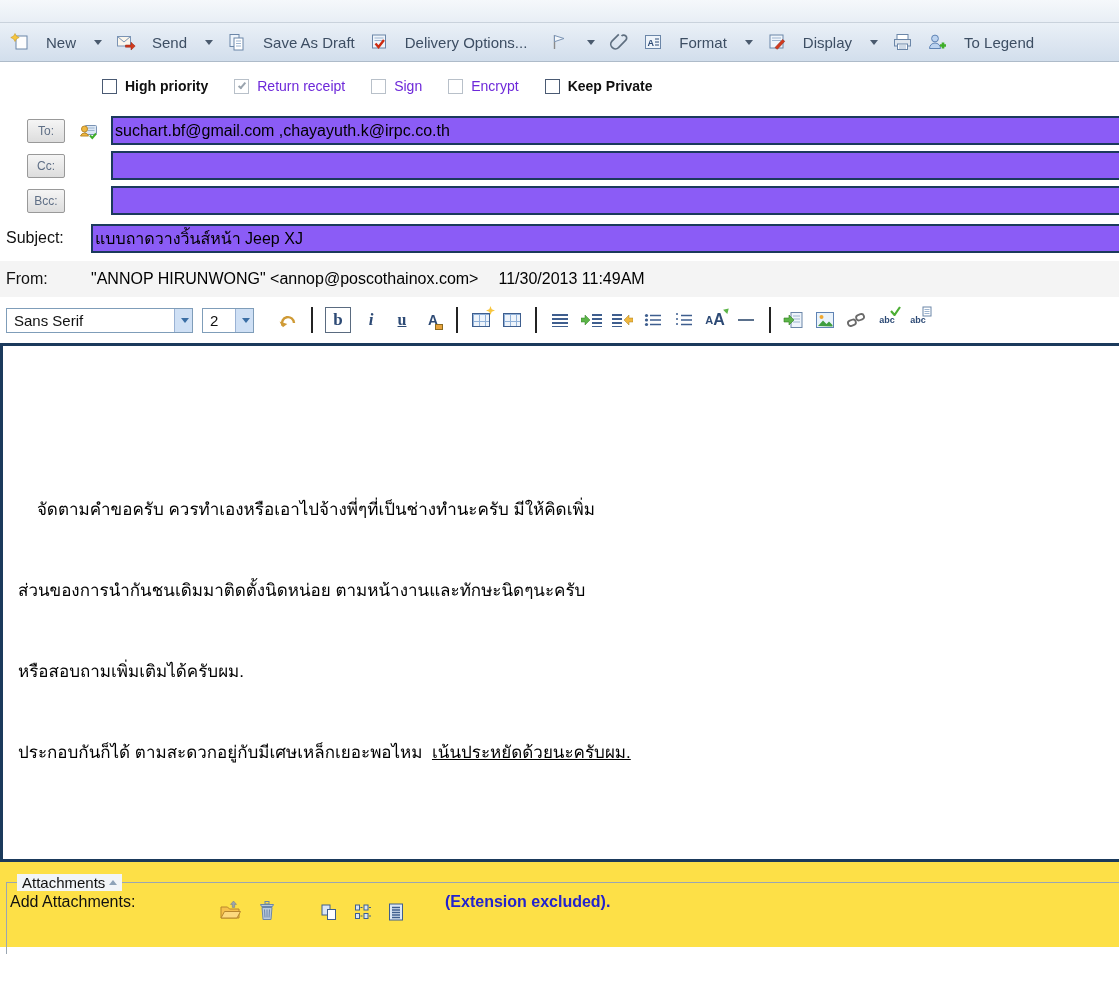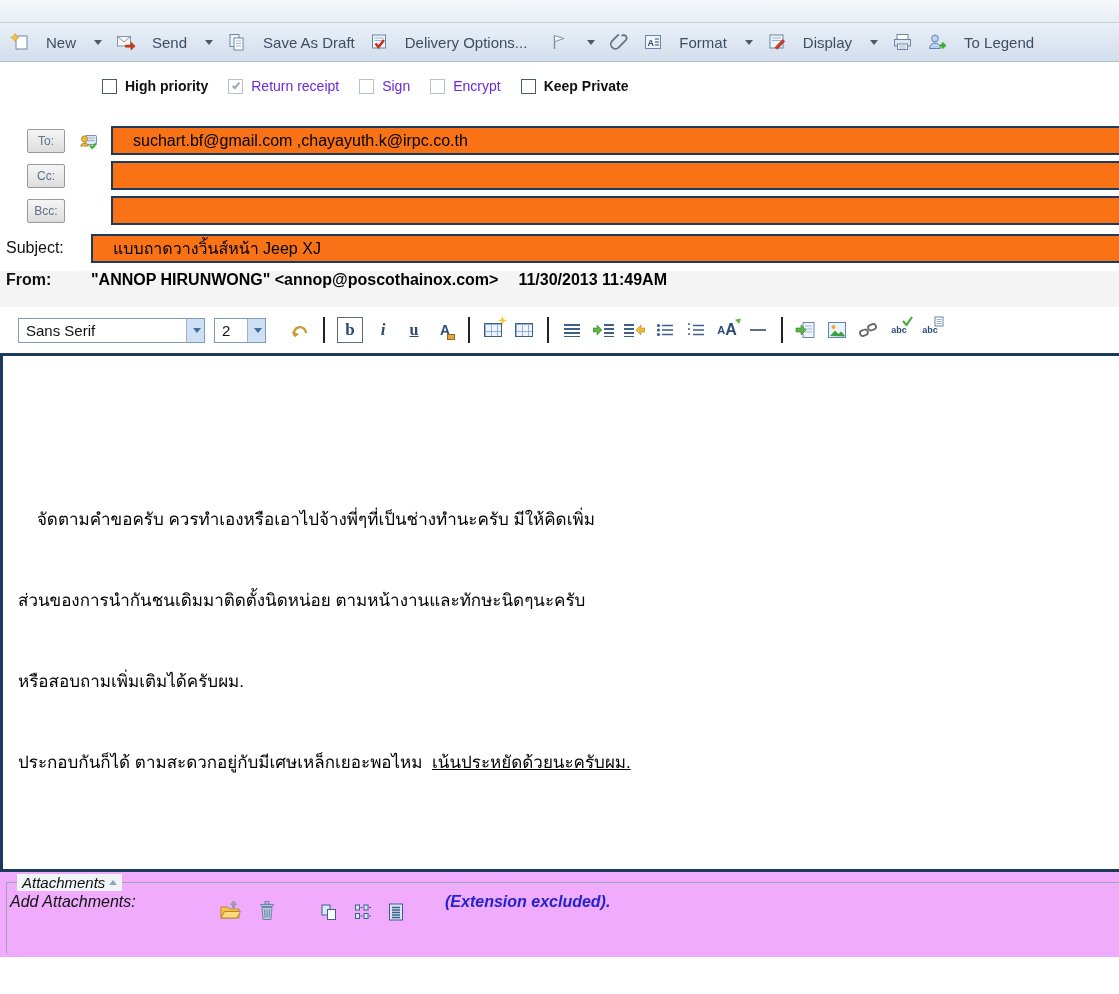--- a/index.html
+++ b/index.html
@@ -14,48 +14,48 @@
   .toolbar {
     height:39px; display:flex; align-items:center; gap:2px;
     padding:0 4px; white-space:nowrap; overflow:hidden;
     background:linear-gradient(#eaf0f7,#d2deec);
     border-bottom:1px solid #aebbc9; color:#3d4e63; font-size:15px;
   }
   .tb-item { display:flex; align-items:center; gap:16px; padding:3px 6px; cursor:default; }
   .caret { width:0; height:0; border-left:4px solid transparent; border-right:4px solid transparent; border-top:5px solid #4a5a6e; margin-left:2px; }
   .tb-sep { width:6px; }
   
-  .options-row { display:flex; align-items:center; gap:20px; margin:13px 0 20px 102px; font-size:14px; height:22px; }
+  .options-row { display:flex; align-items:center; gap:26px; margin:13px 0 10px 102px; font-size:14px; height:22px; }
   .opt { display:flex; align-items:center; gap:8px; font-weight:bold; color:#101010; }
   .opt.disabled { color:#6d28d9; font-weight:normal; }
   .cb { width:15px; height:15px; border:1px solid #4a5a73; background:#fff; display:flex; align-items:center; justify-content:center; }
   .opt.disabled .cb { border-color:#b8c0c9; }
   .checkmark { width:4px; height:8px; border-right:2px solid #9aa4ae; border-bottom:2px solid #9aa4ae; transform:rotate(40deg); margin-top:-2px; }
   
   .addr-block { padding-top:6px; }
   .addr-row { display:flex; align-items:center; height:35px;margin-left:20px; }
   .fieldbtn {
     width:38px; height:24px; margin-left:7px; flex:0 0 auto;
     background:linear-gradient(#f5f5f5,#dddddd); border:1px solid #999;
     border-radius:2px; color:#5f6f86; font-size:12px;
     display:flex; align-items:center; justify-content:center; cursor:pointer;
   }
   .icon-slot { width:46px; flex:0 0 auto; display:flex; justify-content:center; align-items:center; }
   .addr-input, .subject-input {
     flex:1; height:29px; border:2px solid #1b3a5c; border-right:none;
     font-family:"Liberation Sans", sans-serif; font-size:16px; color:#000;
-    padding:0 20px; outline:none; background:#f97316;
+    padding:0 2px; outline:none; background:#8b5cf6;
   }
   .label-col { width:91px; flex:0 0 auto; padding-left:6px; font-size:16px; color:#111; }
   .subject-row { display:flex; align-items:center; height:36px; margin-top:2px; }
-  .from-row { display:flex; align-items:flex-start; height:36px; background:#f4f4f4; margin-top:5px; font-size:16px;font-weight:bold; }
+  .from-row { display:flex; align-items:center; height:36px; background:#f4f4f4; margin-top:5px; font-size:16px; }
   .from-val { }
   .from-date { margin-left:20px; }
   
-  .format-bar { display:flex; align-items:center; gap:9px; padding:7px 18px; height:46px; }
+  .format-bar { display:flex; align-items:center; gap:9px; padding:7px 6px; height:46px; }
   .sel { display:flex; align-items:stretch; border:1px solid #7f9db9; height:25px; background:#fff; cursor:pointer; }
   .sel-value { padding:2px 7px; font-size:15px; display:flex; align-items:center; color:#111; }
   .sel-arrow { width:18px; background:#cfe0f5; border-left:1px solid #9ab2d4; display:flex; align-items:center; justify-content:center; }
   .sel-arrow .caret { border-top-color:#3a6ea5; }
   .sep { width:2px; height:26px; background:#232323; margin:0 3px; flex:0 0 auto; }
   .fmt-icon { min-width:22px; height:24px; display:flex; align-items:center; justify-content:center; cursor:pointer; color:#2d4a75; position:relative; }
   .bold-btn { border:1px solid #5a6b80; width:26px; height:26px; font-weight:bold; font-size:17px; font-family:"Liberation Serif",serif; }
   .it { font-style:italic; font-family:"Liberation Serif",serif; font-size:17px; font-weight:bold; }
   .un { text-decoration:underline; font-family:"Liberation Serif",serif; font-size:16px; font-weight:bold; }
   .fontA { font-weight:bold; font-size:14px; }
@@ -69,21 +69,21 @@
   
   .body-area {
     border:3px solid #1b3a5c; border-right:none;
     height:519px; padding:16px 16px 0 15px; background:#fff;
     font-size:17px; line-height:27px; white-space:pre-wrap; cursor:text;
   }
   .blank { height:26px; }
   .gap-before-sig { height:62px; }
   .u-seg { text-decoration:underline; }
   
-  .attach-strip { background:#f0abfc; height:85px; padding:10px 0 0 6px; position:relative;font-style:italic; }
+  .attach-strip { background:#fde047; height:85px; padding:20px 0 0 6px; position:relative; }
   .attach-group { position:relative; border-top:1px solid #9aa6b2; border-left:1px solid #9aa6b2; margin-right:0; height:72px; }
   .attach-legend { position:absolute; top:-9px; left:10px; background:#f2f5f8; padding:0 5px; font-size:15px; color:#111; display:flex; align-items:center; gap:4px; }
   .legend-tri { width:0; height:0; border-left:4px solid transparent; border-right:4px solid transparent; border-bottom:5px solid #8fa3b8; }
   .attach-content { display:flex; align-items:flex-start; padding-top:7px; }
   .add-label { width:132px; font-size:16px; color:#111; line-height:23px; padding-left:3px; }
   .attach-icons1 { display:flex; gap:15px; margin:10px 0 0 80px; }
   .attach-icons2 { display:flex; gap:14px; margin:12px 0 0 42px; }
   .att-icon { cursor:pointer; }
   .note { margin-left:40px; font-weight:bold; color:#2323cd; font-size:16px; line-height:24px; white-space:nowrap; overflow:hidden; }
 </style>

